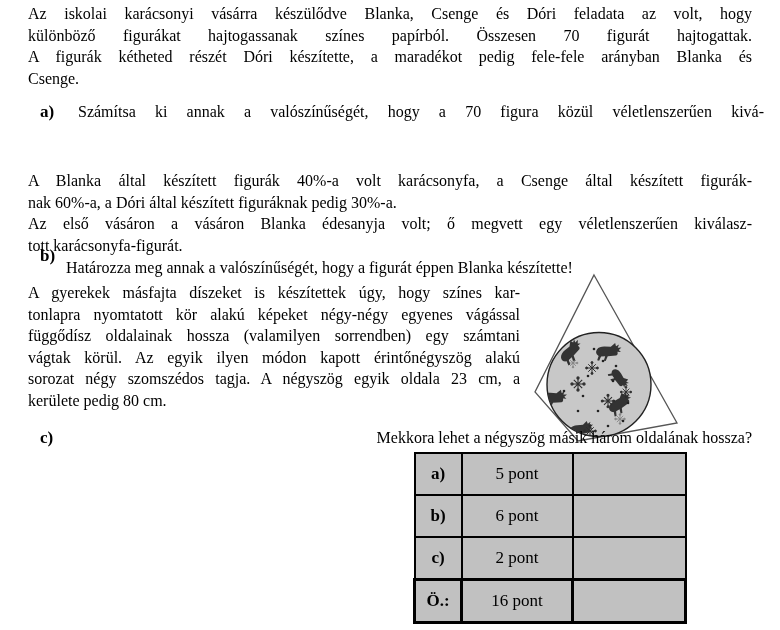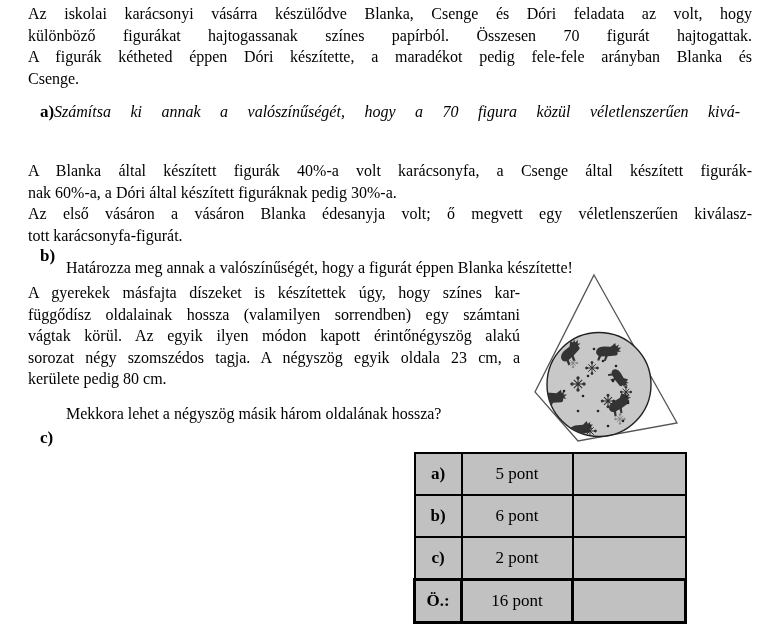--- a/index.html
+++ b/index.html
@@ -22,47 +22,48 @@
   svg.fig { position:absolute; left:528px; top:271px; }
 </style>
 </head>
 <body>
 
 <div class="page">
 
   <div class="blk" style="left:28px; top:3px; width:724px;">
     <div class="line just">Az iskolai karácsonyi vásárra készülődve Blanka, Csenge és Dóri feladata az volt, hogy</div>
     <div class="line just">különböző figurákat hajtogassanak színes papírból. Összesen 70 figurát hajtogattak.</div>
-    <div class="line just">A figurák kétheted éppen Dóri készítette, a maradékot pedig fele-fele arányban Blanka és</div>
+    <div class="line just">A figurák kétheted részét Dóri készítette, a maradékot pedig fele-fele arányban Blanka és</div>
     <div class="line">Csenge.</div>
   </div>
 
   <div>
     <div class="marker" style="left:40px; top:101px;">a)</div>
-    <div class="itemtext" style="left:54px; top:101px; width:686px;font-style:italic;">
+    <div class="itemtext" style="left:78px; top:101px; width:686px;">
       <div class="line just">Számítsa ki annak a valószínűségét, hogy a 70 figura közül véletlenszerűen kivá-</div>
     </div>
   </div>
 
-  <div class="blk" style="left:28px; top:160px; width:724px;">
+  <div class="blk" style="left:28px; top:170px; width:724px;">
     <div class="line just">A Blanka által készített figurák 40%-a volt karácsonyfa, a Csenge által készített figurák-</div>
     <div class="line">nak 60%-a, a Dóri által készített figuráknak pedig 30%-a.</div>
     <div class="line just">Az első vásáron a vásáron Blanka édesanyja volt; ő megvett egy véletlenszerűen kiválasz-</div>
     <div class="line">tott karácsonyfa-figurát.</div>
   </div>
 
   <div>
     <div class="marker" style="left:40px; top:245px;">b)</div>
     <div class="itemtext" style="left:66px; top:245px; width:686px;margin-top:12px;">
       <div class="line">Határozza meg annak a valószínűségét, hogy a figurát éppen Blanka készítette!</div>
     </div>
   </div>
 
   <div class="blk" style="left:28px; top:282px; width:492px;">
     <div class="line just">A gyerekek másfajta díszeket is készítettek úgy, hogy színes kar-</div>
+    <div class="line just">tonlapra nyomtatott kör alakú képeket négy-négy egyenes vágással</div>
     <div class="line just">függődísz oldalainak hossza (valamilyen sorrendben) egy számtani</div>
     <div class="line just">vágtak körül. Az egyik ilyen módon kapott érintőnégyszög alakú</div>
     <div class="line just">sorozat négy szomszédos tagja. A négyszög egyik oldala 23 cm, a</div>
     <div class="line">kerülete pedig 80 cm.</div>
   </div>
 
   <svg class="fig" width="164" height="178" viewBox="0 0 164 178">
     <defs>
       <clipPath id="circClip">
           <circle cx="71" cy="113.5" r="52"></circle>
@@ -108,21 +109,21 @@
         <circle cx="55" cy="125" r="1.3"></circle>
           <circle cx="100" cy="132" r="1.3"></circle>
         <circle cx="66" cy="78" r="1.3"></circle>
           <circle cx="36" cy="120" r="1.3"></circle>
       </g>
     </g>
   </svg>
 
   <div>
     <div class="marker" style="left:40px; top:427px;">c)</div>
-    <div class="itemtext" style="left:66px; top:403px; width:686px;">
+    <div class="itemtext" style="left:66px; top:427px; width:686px;text-align:right;">
       <div class="line">Mekkora lehet a négyszög másik három oldalának hossza?</div>
     </div>
   </div>
 
   <table class="score">
     <tbody>
         <tr>
       <td class="lbl">a)</td>
       <td class="pts">5 pont</td>
       <td class="blank"></td>

